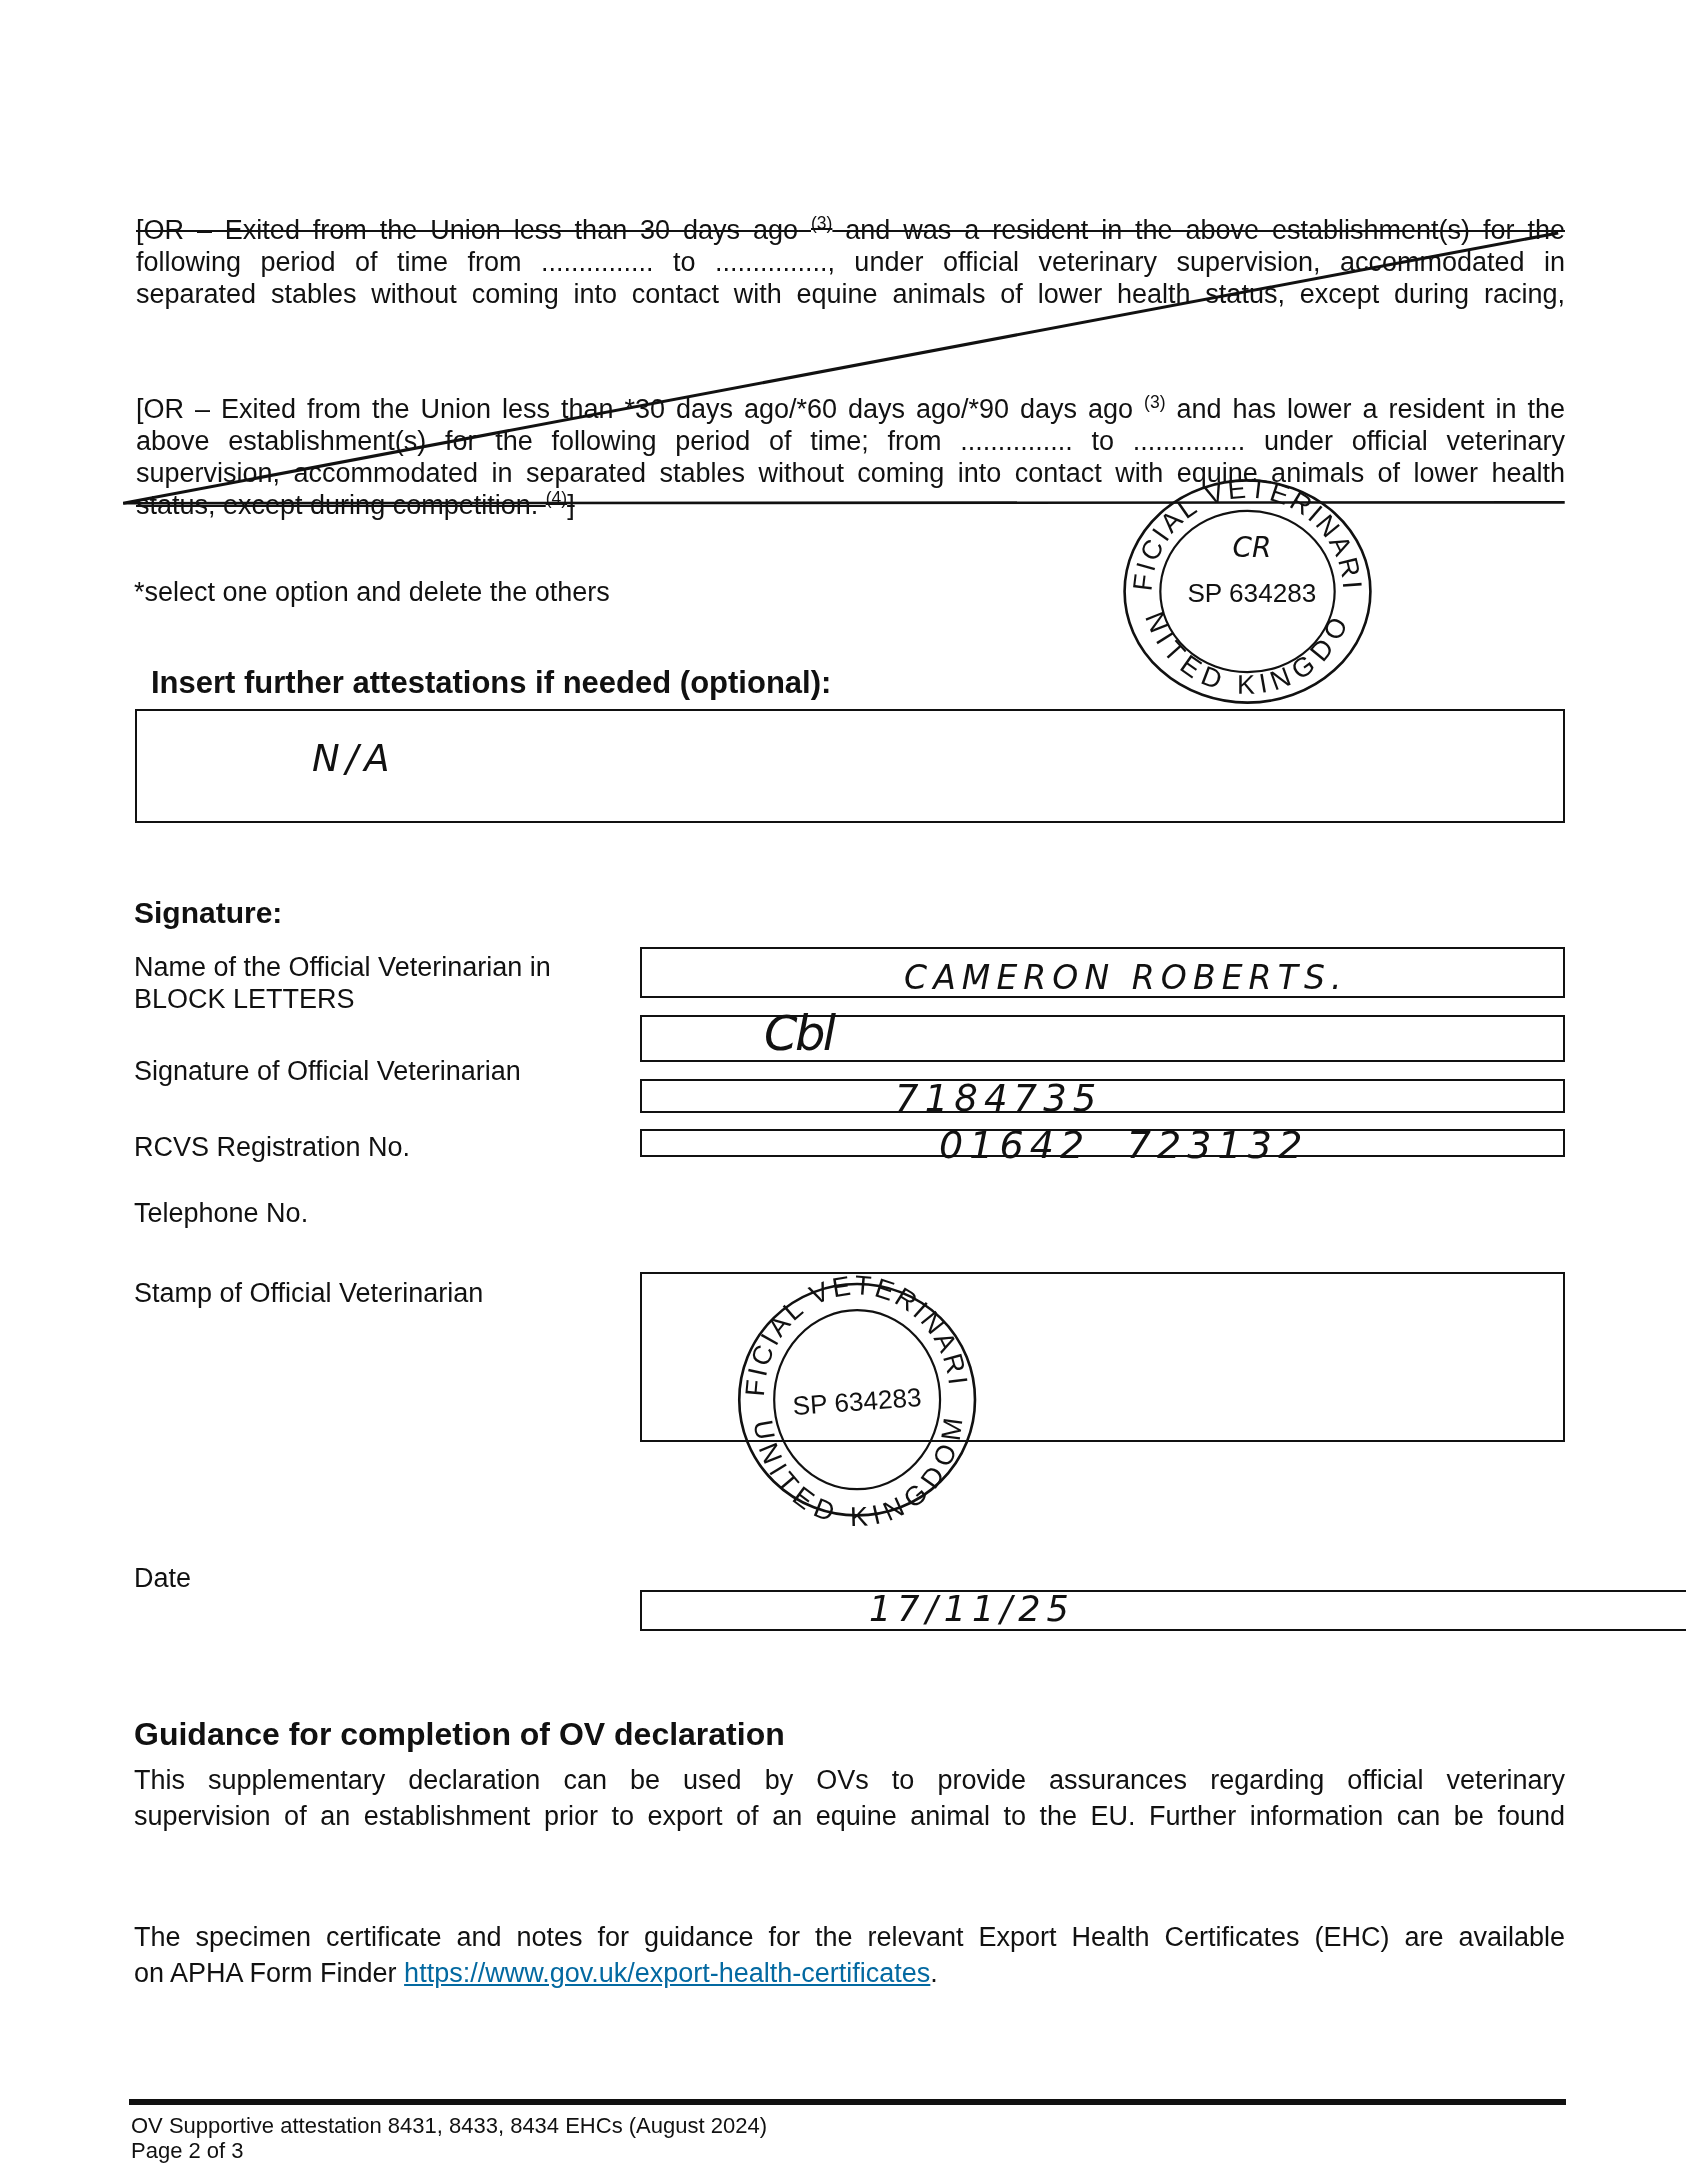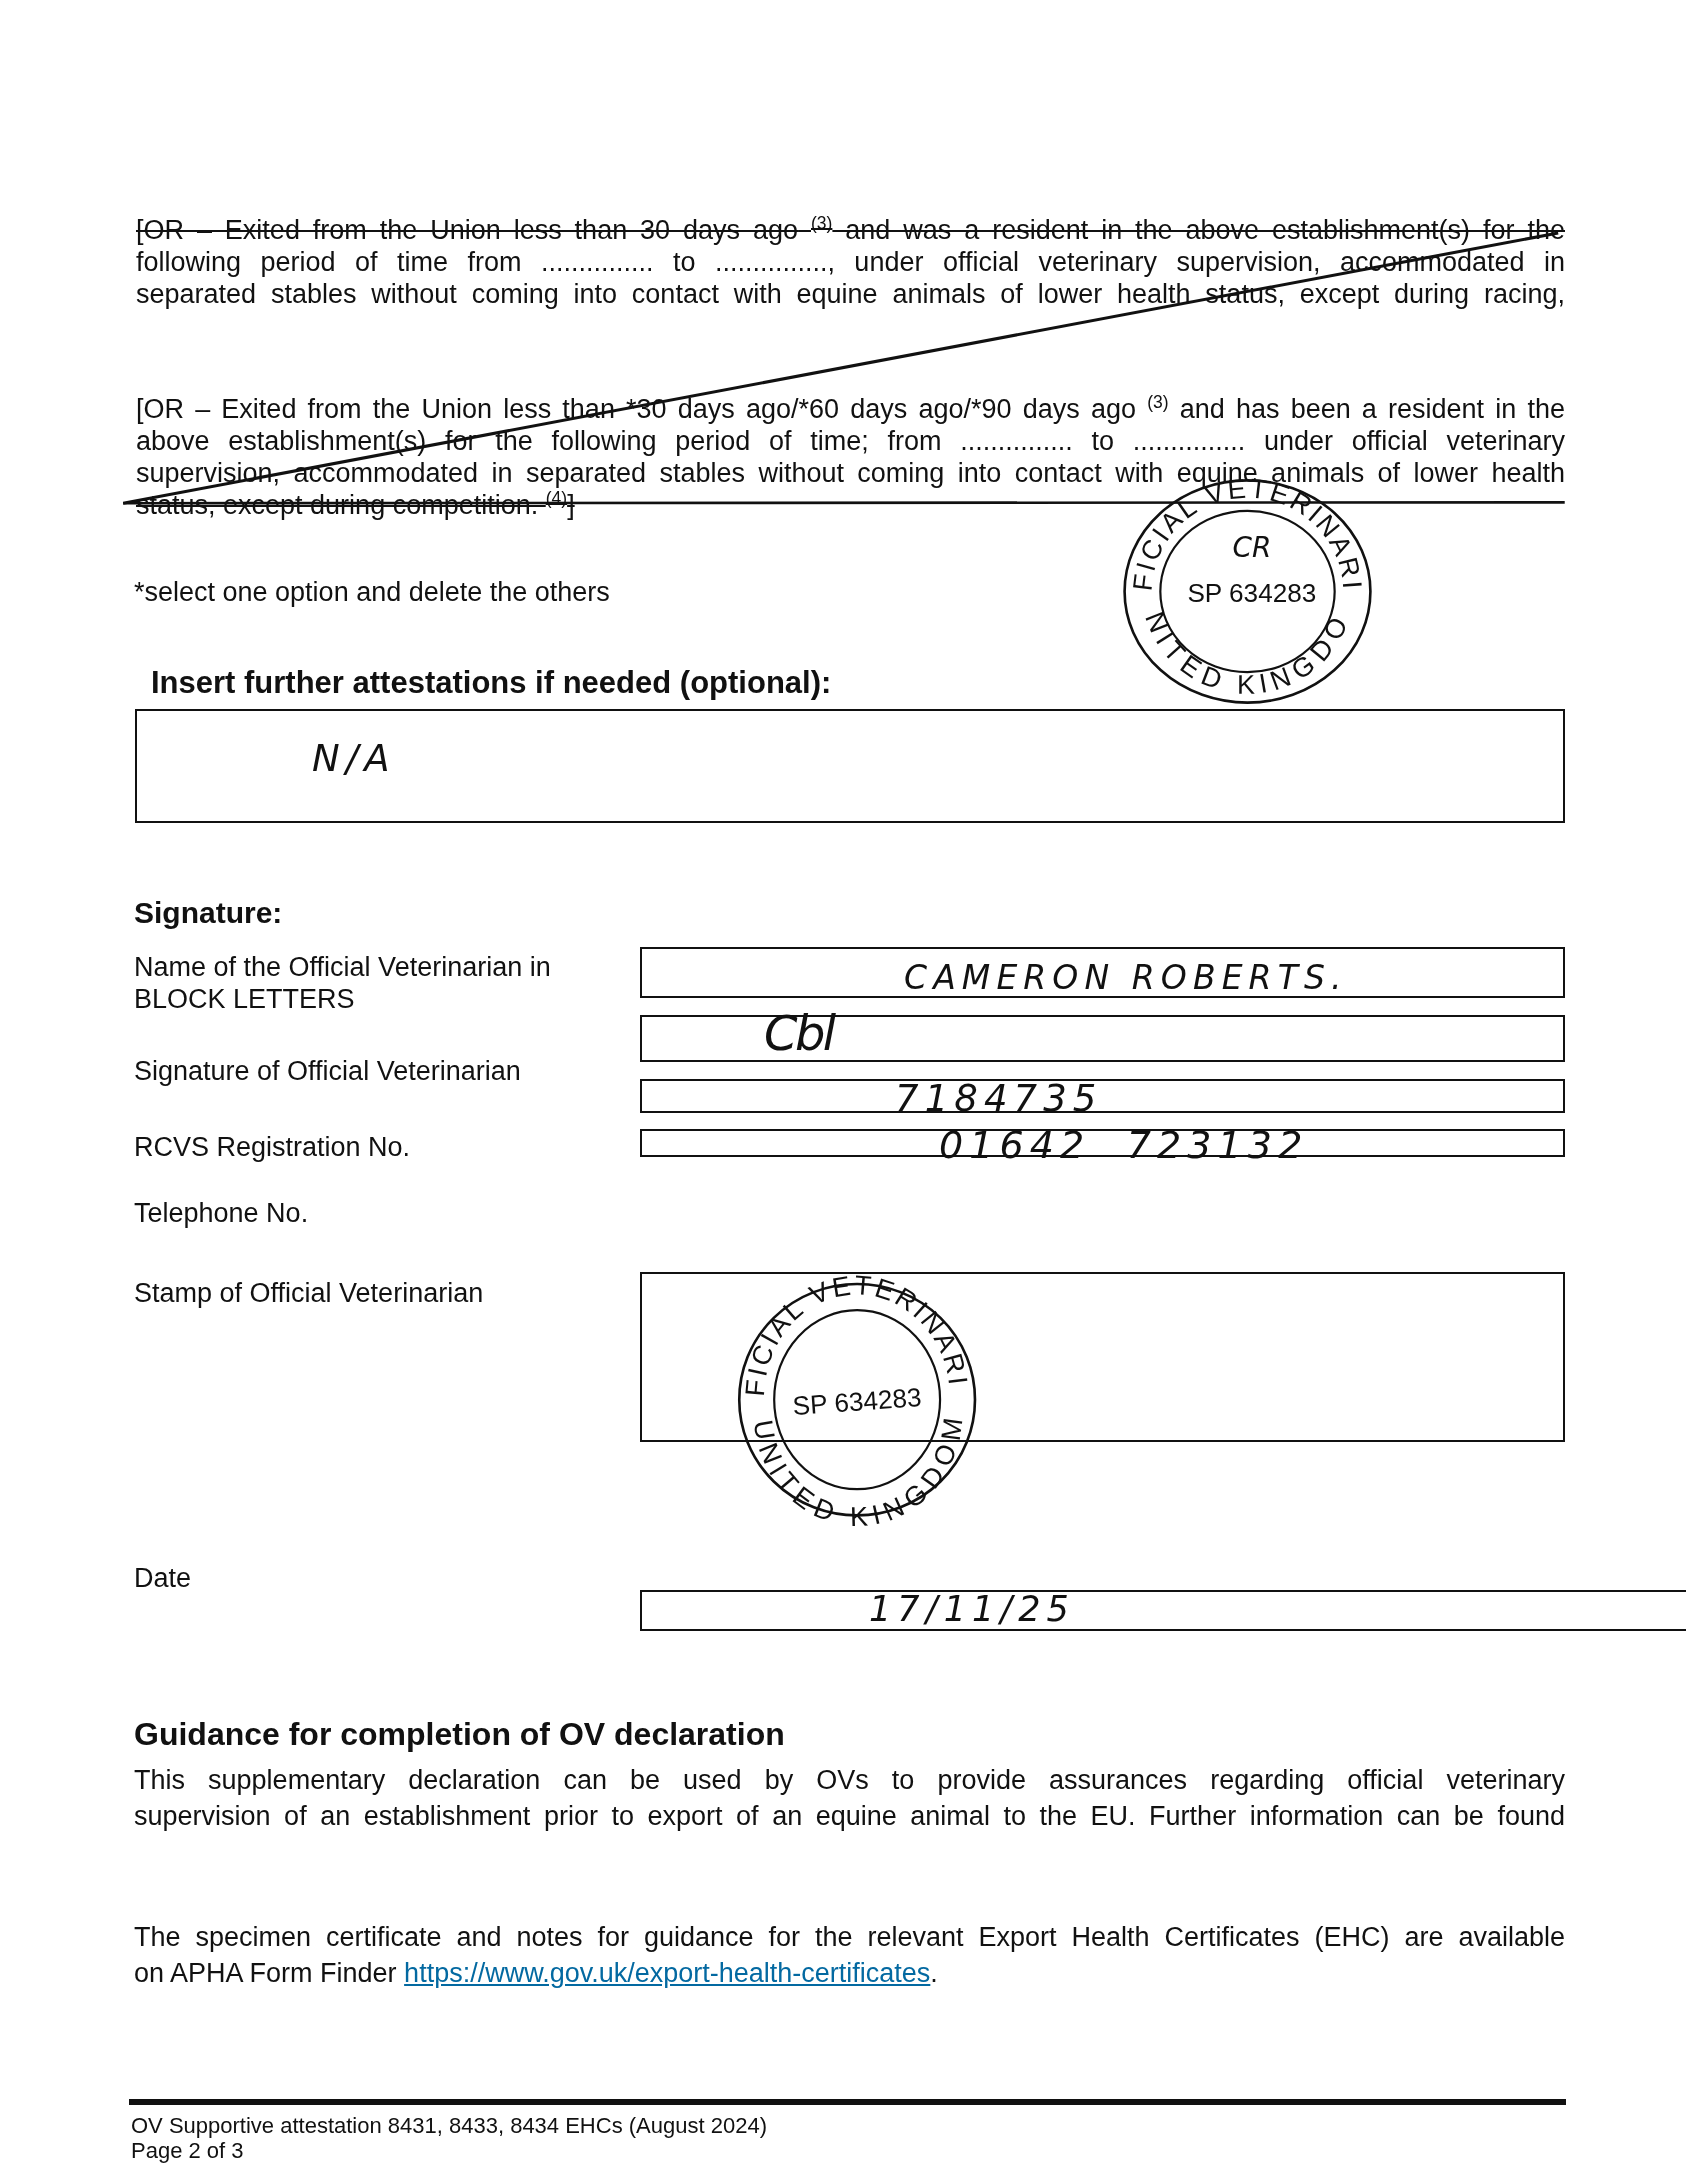--- a/index.html
+++ b/index.html
@@ -25,21 +25,21 @@
 </head>
 <body>
 
 <div class="para" style="top:214px;">
   <span class="line struck"><span>[OR – Exited from the Union less than 30 days ago</span> <sup>(3)</sup><span> and was a resident in the above establishment(s) for the</span></span>
   <span class="line">following period of time from ............... to ..............., under official veterinary supervision, accommodated in</span>
   <span class="line">separated stables without coming into contact with equine animals of lower health status, except during racing,</span>
 </div>
 
 <div class="para" style="top:393px;">
-  <span class="line"><span>[OR – Exited from the Union less than *30 days ago/*60 days ago/*90 days ago </span><sup>(3)</sup><span> and has been a resident in the</span></span>
+  <span class="line"><span>[OR – Exited from the Union less than *30 days ago/*60 days ago/*90 days ago </span><sup>(3)</sup><span> and has lower a resident in the</span></span>
   <span class="line">above establishment(s) for the following period of time; from ............... to ............... under official veterinary</span>
   <span class="line">supervision, accommodated in separated stables without coming into contact with equine animals of lower health</span>
   <span class="line last struck"><span>status, except during competition. </span><sup>(4)</sup><span>]</span></span>
 </div>
 
 <svg class="abs" style="left:0;top:0;" width="1687" height="568" viewBox="0 0 3863 1300">
   <line x1="3568" y1="533" x2="282" y2="1152" stroke="#111" stroke-width="7"></line>
   <line x1="282" y1="1152" x2="3583" y2="1150" stroke="#111" stroke-width="6"></line>
 </svg>
 

